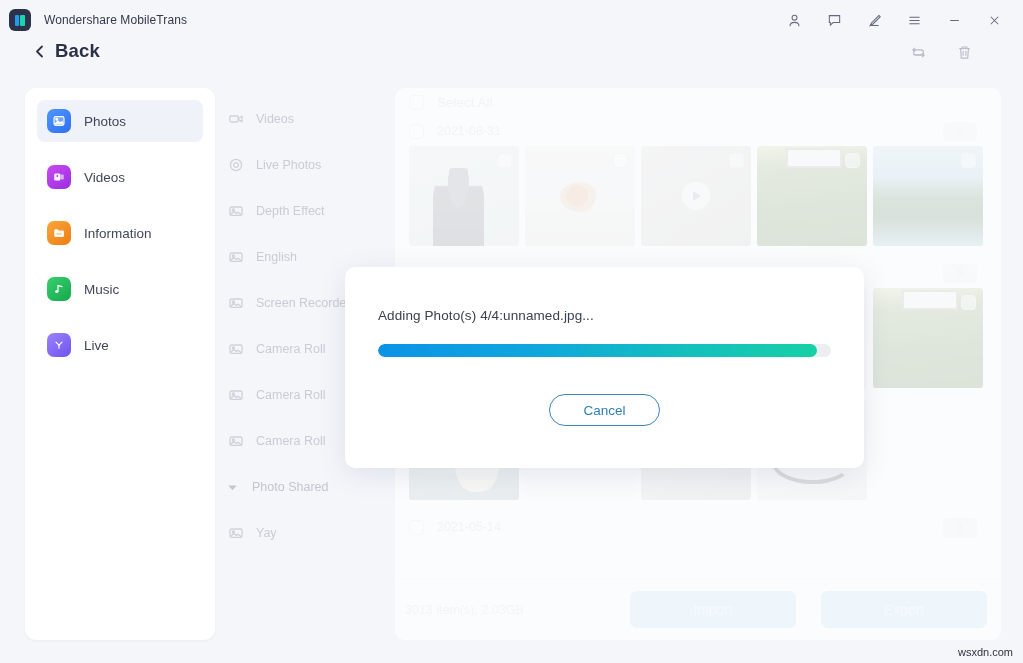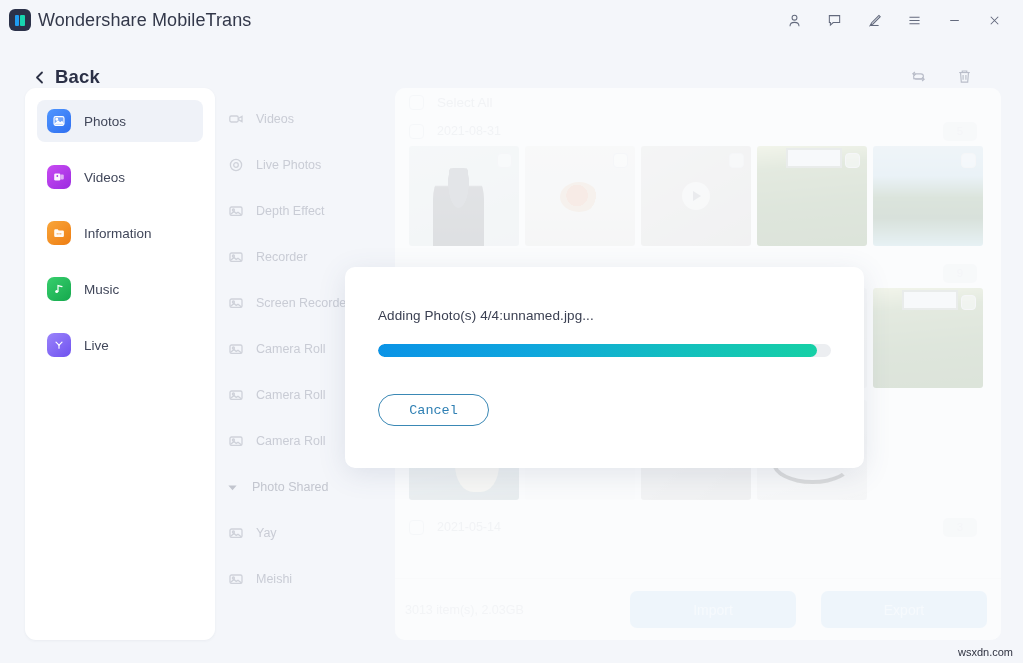--- a/index.html
+++ b/index.html
@@ -34,22 +34,22 @@
     display: flex; align-items: center; justify-content: center;
     flex: 0 0 auto;
   }
   .app-logo .bar-a {
     width: 4px; height: 11px; background: #1f9cf0; border-radius: 1px;
   }
   .app-logo .bar-b {
     width: 5px; height: 11px; background: #18d6b0; border-radius: 1px; margin-left: 1px;
   }
   .app-title {
-    margin-left: 7px;
-    font-size: 18px;
+    margin-left: 13px;
+    font-size: 12px;
     color: #33384a;
     letter-spacing: .1px;
   }
   .tb-icons {
     margin-left: auto;
     display: flex;
     align-items: center;
     gap: 10px;
   }
   .tb-btn {
@@ -58,21 +58,21 @@
     color: #636a7d;
     cursor: pointer;
     border-radius: 4px;
   }
   .tb-btn svg { display: block; }
 
   
   .backrow {
     height: 48px;
     display: flex;
-    align-items: flex-end;
+    align-items: flex-start;
     padding: 0 22px 0 33px;
     position: relative;
     z-index: 55;
   }
   .back-link {
     display: flex; align-items: center; gap: 9px;
     cursor: pointer;
   }
   .back-chevron { color: #2d3246; display: block; }
   .back-label {
@@ -377,22 +377,21 @@
     overflow: hidden;
   }
   .progress-fill {
     height: 100%;
     border-radius: 7px;
     background: linear-gradient(90deg, #0a93e6 0%, #0fa6dd 35%, #13c0bd 70%, #16d0a6 100%);
   }
   .modal-actions {
     margin-top: 37px;
     display: flex;
-    justify-content: flex-start;
-    font-family: Liberation Mono, monospace;
+    justify-content: center;
   }
   .btn-cancel {
     width: 111px;
     height: 32px;
     border-radius: 16px;
     border: 1.3px solid #3a88b5;
     background: #fff;
     color: #2e7fb3;
     font-size: 13.5px;
     cursor: pointer;
@@ -579,21 +578,21 @@
     </div>
 
     <div class="cat-item">
       <span class="cat-ico">
         <svg width="16" height="16" viewBox="0 0 16 16" fill="none" stroke="currentColor" stroke-width="1.3">
           <rect x="2" y="4" width="12" height="8.4" rx="1.5"></rect>
             <circle cx="5.4" cy="7" r="1"></circle>
           <path d="M2.4 11.6 6 8.4l2.2 2L10 9.2l3.6 2.8"></path>
         </svg>
       </span>
-      <span class="cat-text">Recorder</span>
+      <span class="cat-text">English</span>
     </div>
 
     <div class="cat-item">
       <span class="cat-ico">
         <svg width="16" height="16" viewBox="0 0 16 16" fill="none" stroke="currentColor" stroke-width="1.3">
           <rect x="2" y="4" width="12" height="8.4" rx="1.5"></rect>
             <circle cx="5.4" cy="7" r="1"></circle>
           <path d="M2.4 11.6 6 8.4l2.2 2L10 9.2l3.6 2.8"></path>
         </svg>
       </span>
@@ -646,30 +645,20 @@
       <span class="cat-ico">
         <svg width="16" height="16" viewBox="0 0 16 16" fill="none" stroke="currentColor" stroke-width="1.3">
           <rect x="2" y="4" width="12" height="8.4" rx="1.5"></rect>
             <circle cx="5.4" cy="7" r="1"></circle>
           <path d="M2.4 11.6 6 8.4l2.2 2L10 9.2l3.6 2.8"></path>
         </svg>
       </span>
       <span class="cat-text">Yay</span>
     </div>
 
-    <div class="cat-item">
-      <span class="cat-ico">
-        <svg width="16" height="16" viewBox="0 0 16 16" fill="none" stroke="currentColor" stroke-width="1.3">
-          <rect x="2" y="4" width="12" height="8.4" rx="1.5"></rect>
-            <circle cx="5.4" cy="7" r="1"></circle>
-          <path d="M2.4 11.6 6 8.4l2.2 2L10 9.2l3.6 2.8"></path>
-        </svg>
-      </span>
-      <span class="cat-text">Meishi</span>
-    </div>
 
   </div>
 
   <div class="content">
 
     <div class="selectall-row">
       <span class="chk"></span>
       <span class="row-label big">Select All</span>
     </div>
 

